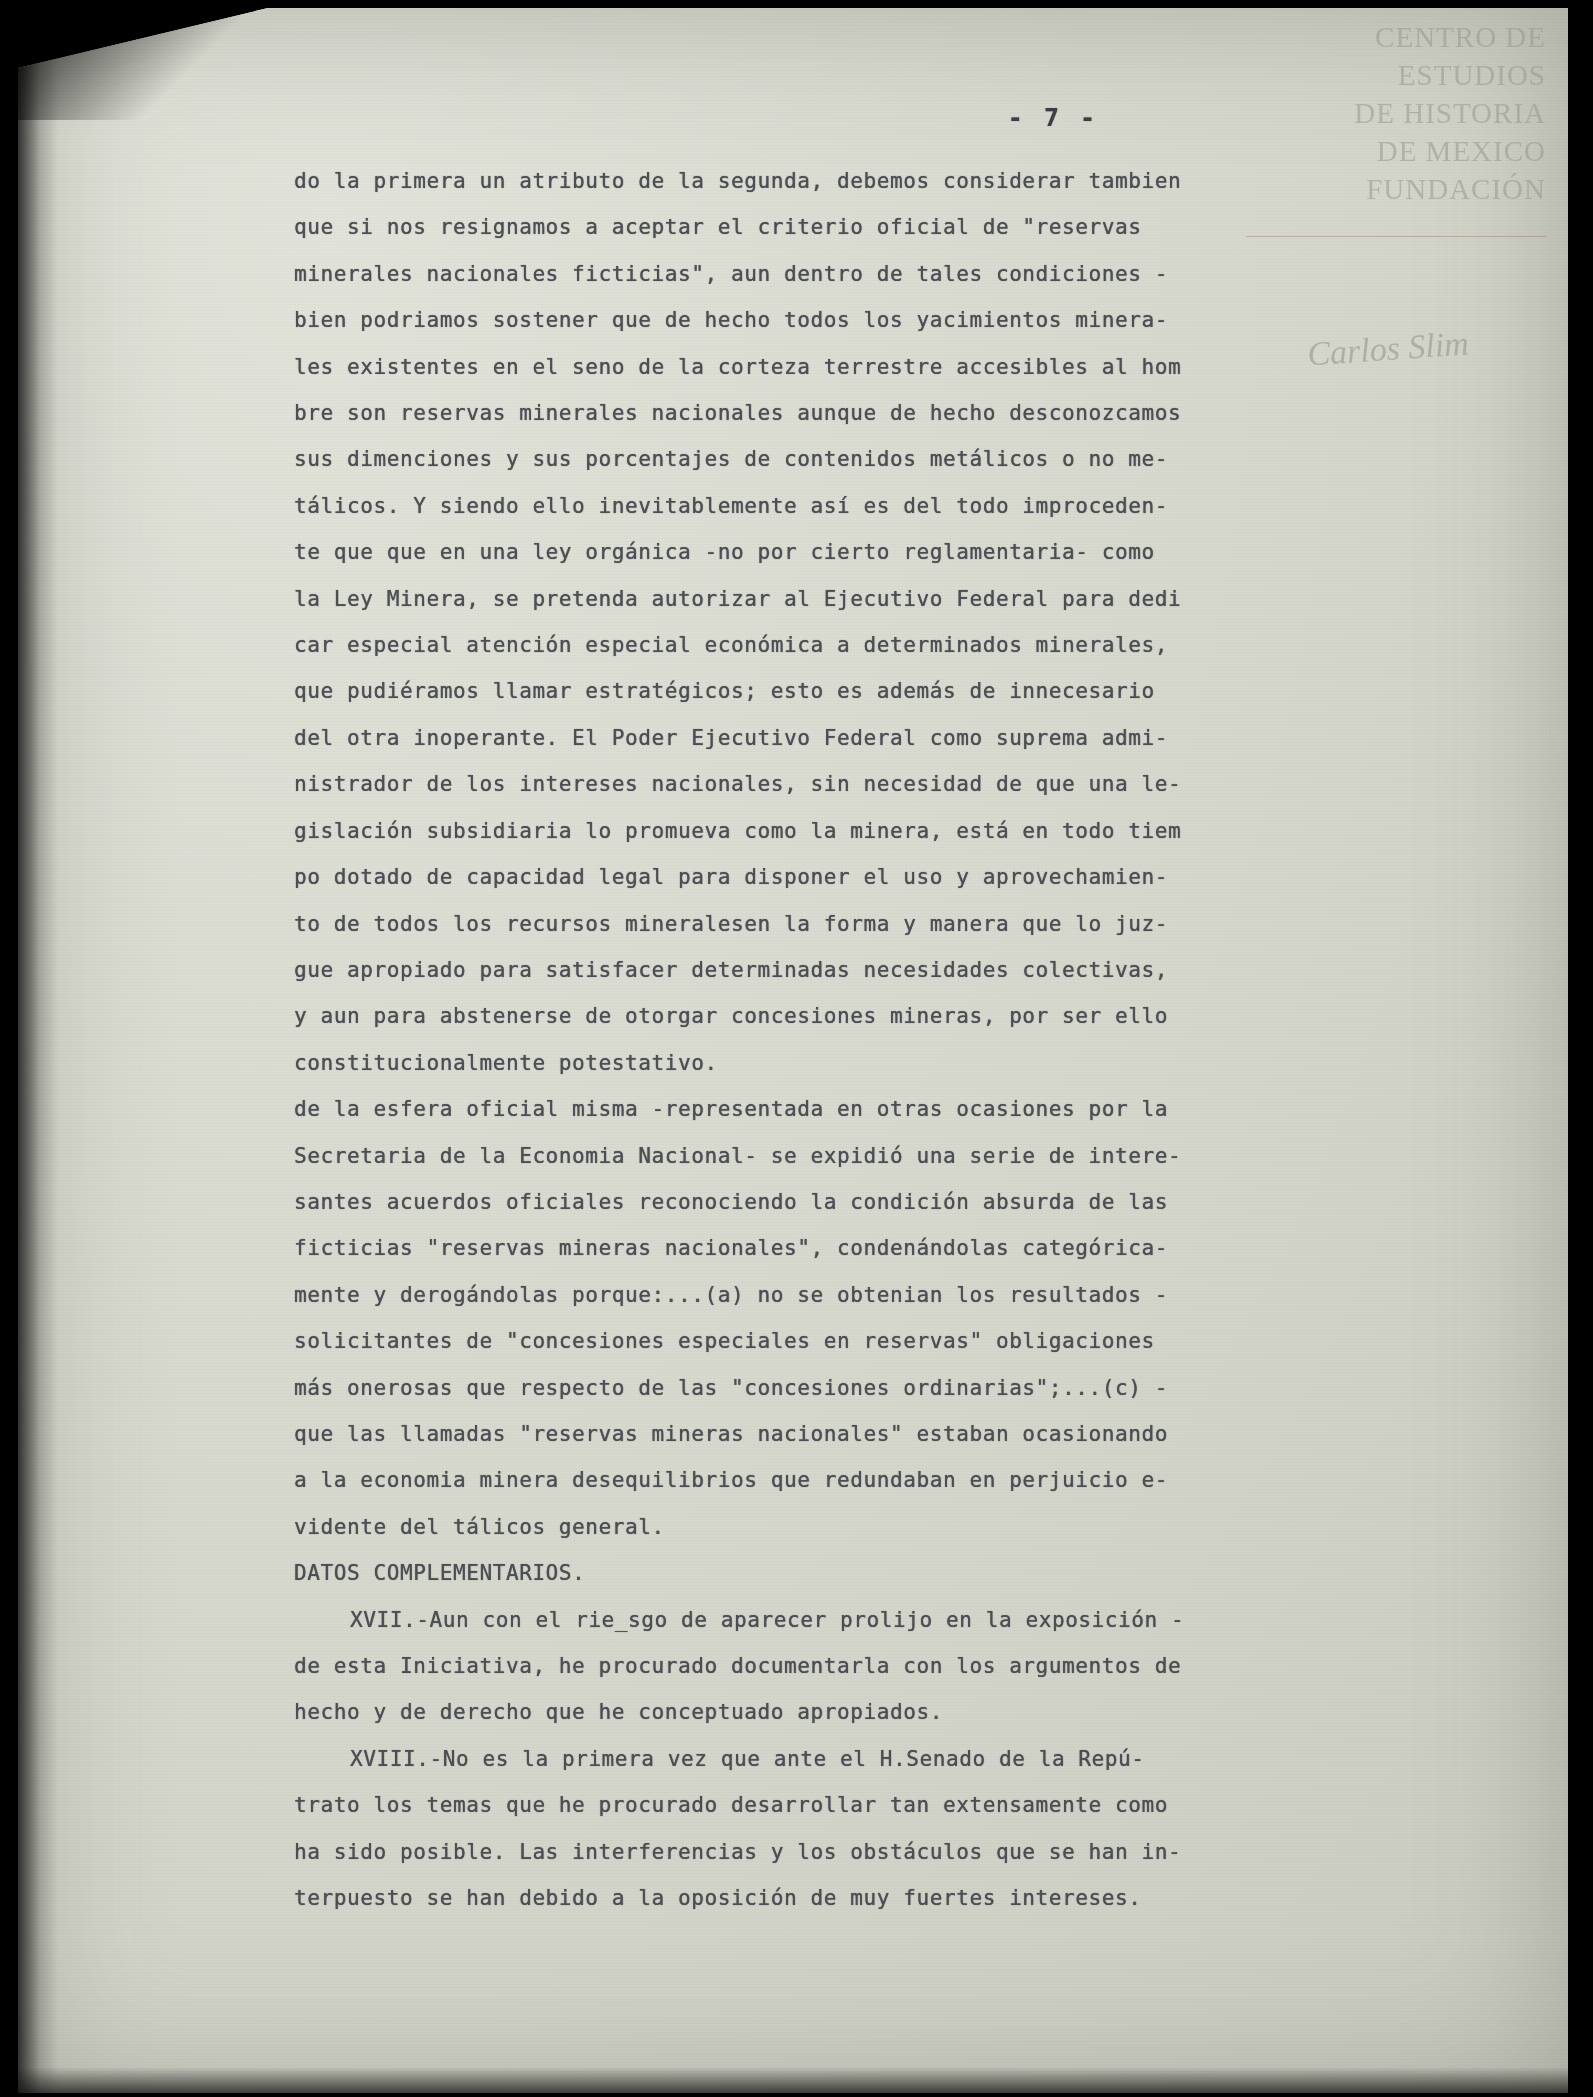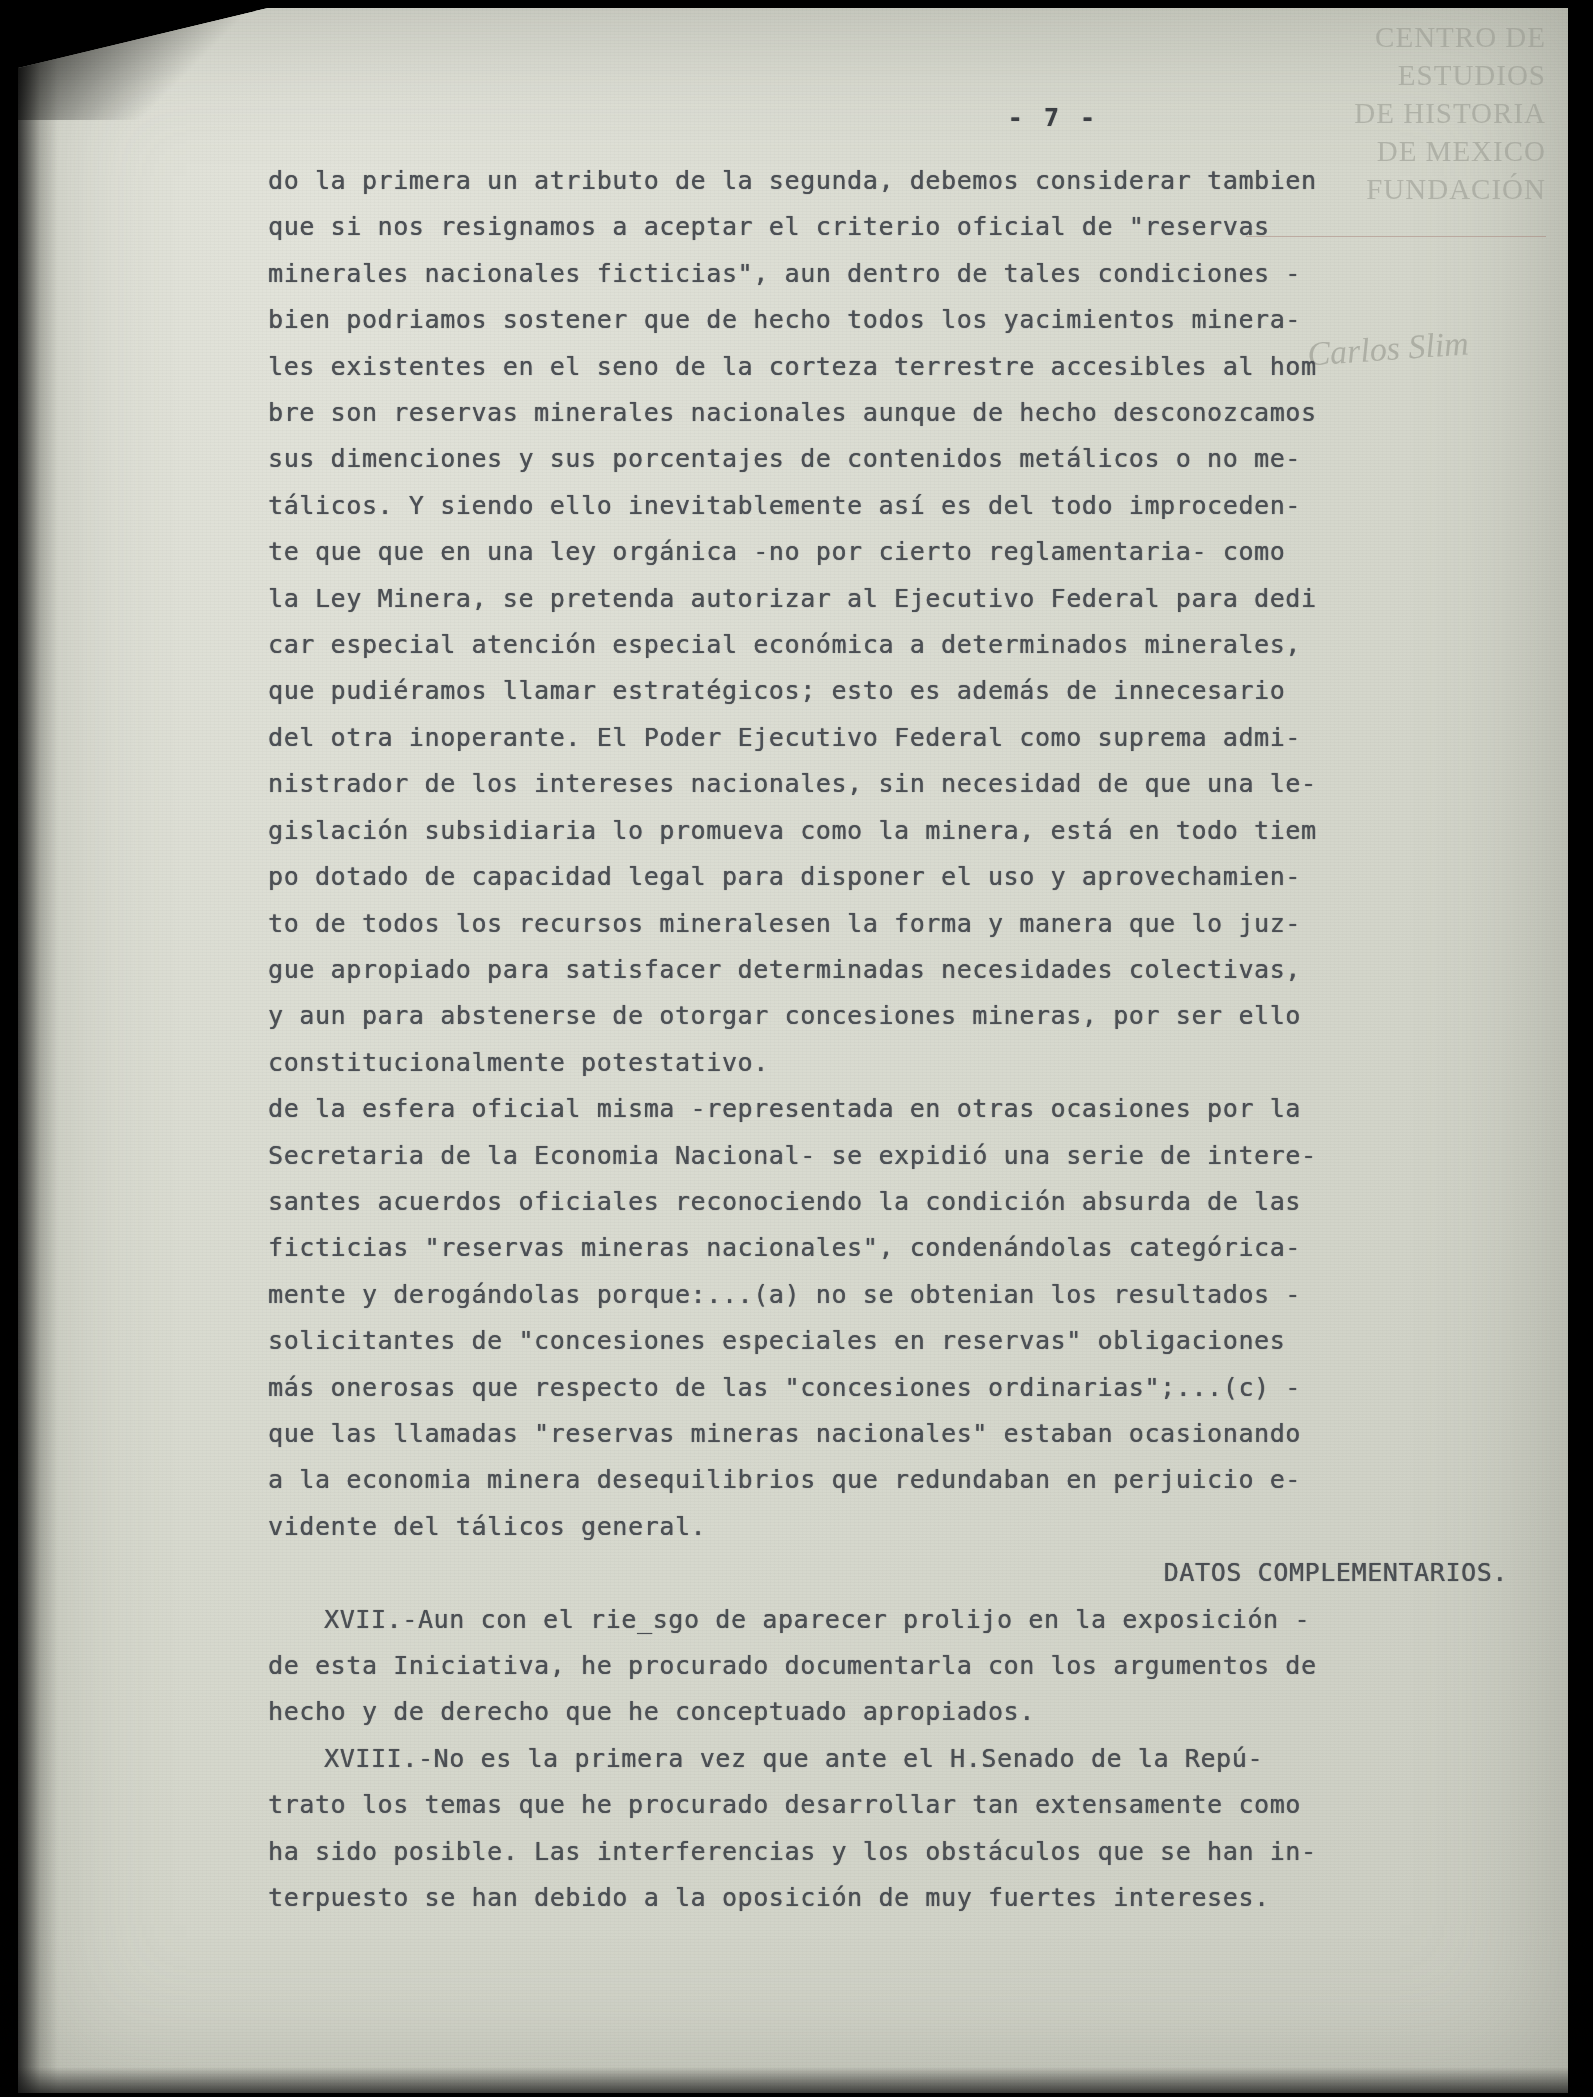--- a/index.html
+++ b/index.html
@@ -110,30 +110,31 @@
     text-align: center;
     margin-left: 330px;
     font-size: 25px;
     letter-spacing: 3px;
     color: #3c3f44;
     font-weight: bold;
     margin-bottom: 26px;
     text-shadow: 0 0 1px rgba(60,60,65,0.6);
   }
   .line {
-    font-size: 25px;
+    font-size: 21px;
     line-height: 46.4px;
     letter-spacing: 0.6px;
     color: #41454b;
     white-space: pre;
     text-shadow: 0 0 1.1px rgba(55,58,64,0.75), 0.4px 0.3px 0.6px rgba(70,72,78,0.35);
     opacity: 0.93;
+    margin-left: 26px;
   }
   .line.indent { padding-left: 56px; }
-  .line.center { text-align: right; padding-left: 0; }
+  .line.center { text-align: left; padding-left: 0; }
 </style>
 </head>
 <body>
 
 <div id="page">
   <div id="sheet">
     <div id="grain"></div>
 
     <div id="watermark">
       <span class="wl">CENTRO DE</span>

